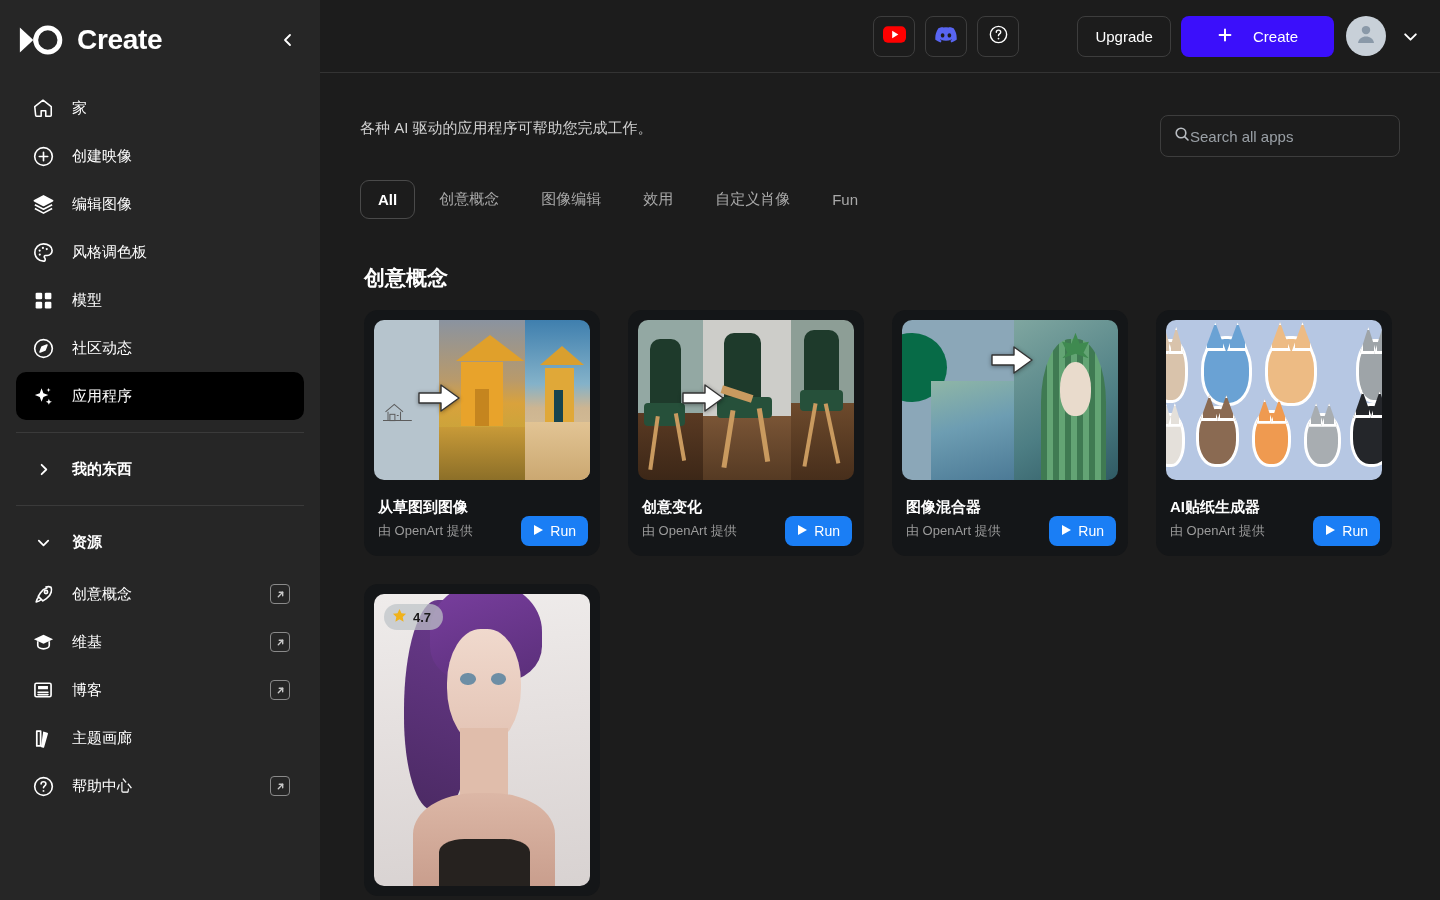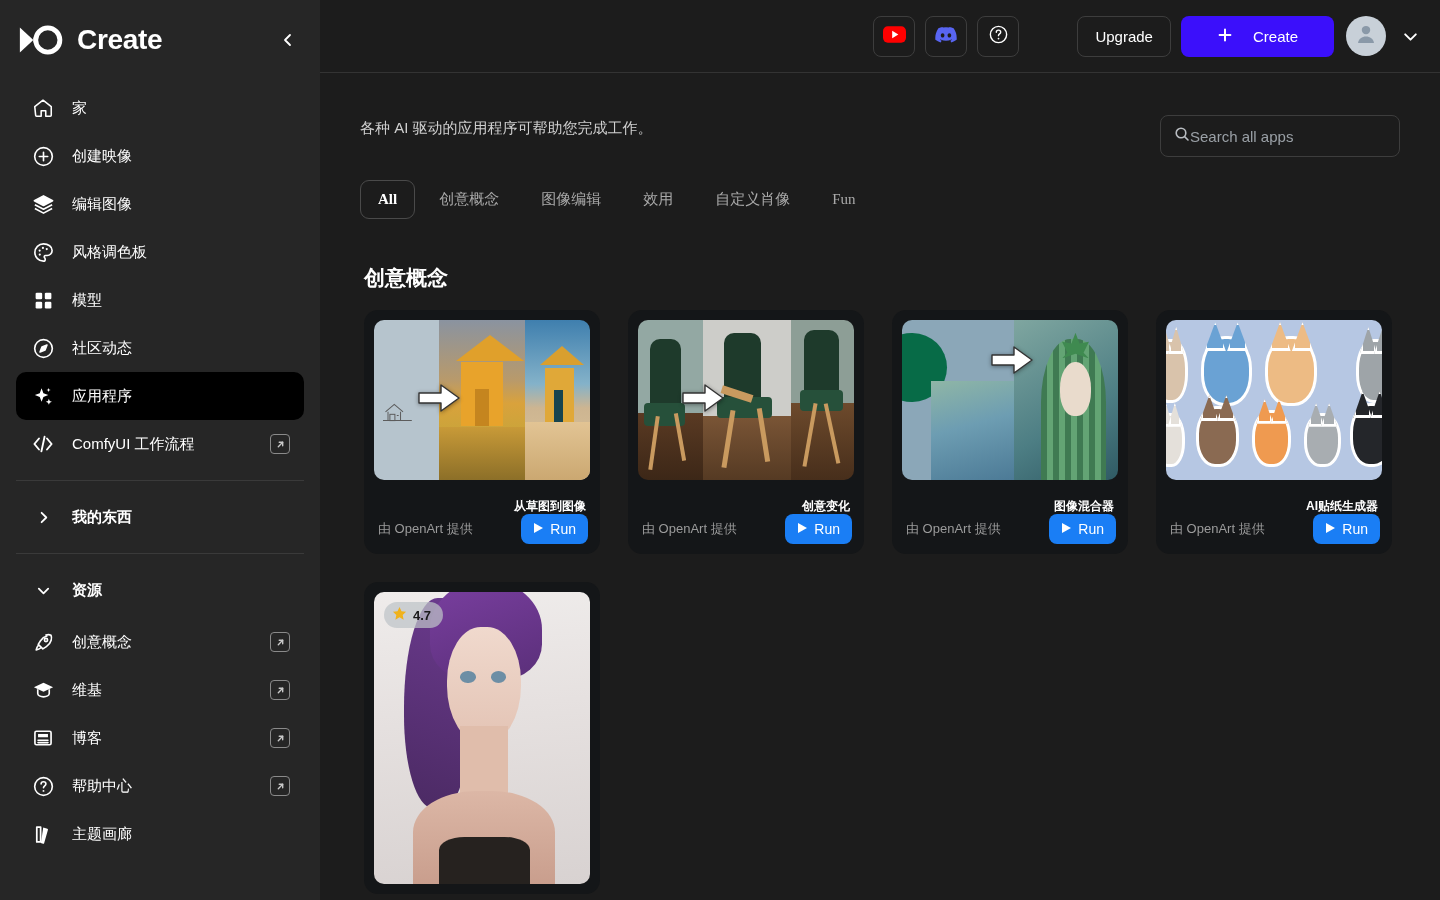--- a/index.html
+++ b/index.html
@@ -126,21 +126,21 @@
     border: 1px solid #3d3d3d; border-radius: 8px;
     display: flex; align-items: center; 
     padding: 0 13px; background: transparent;
   }
   .search-input {
     flex: 1; background: transparent; border: none; outline: none;
     color: #fff; font-size: 15px; font-family: inherit;
   }
   .search-input::placeholder { color: #9aa0a6; }
 
-  .tabs { display: flex; align-items: center; gap: 6px; margin-top: 22px; font-family: Liberation Serif, serif; }
+  .tabs { display: flex; align-items: center; gap: 6px; margin-top: 22px; }
   .tab {
     font-size: 15px; color: #a9a9a9; padding: 10px 17px;
     border-radius: 9px; border: 1px solid transparent; cursor: pointer;
     white-space: nowrap;
   }
   .tab.active { color: #fff; font-weight: 700; border-color: #4a4a4a; }
 
   .section-title {
     font-size: 21px; font-weight: 700; color: #fff;
     margin: 44px 0 18px 4px;
@@ -152,21 +152,21 @@
   .card {
     width: 236px; background: #141618; border-radius: 14px;
     overflow: hidden; cursor: pointer; position: relative;
   }
   .thumb {
     height: 160px; margin: 10px; border-radius: 10px;
     position: relative; overflow: hidden; display: flex;
   }
   .thumb.tall { height: 292px; }
   .card-body { padding: 8px 14px 16px 14px; position: relative; }
-  .card-title { font-size: 12px; font-weight: 700; color: #fff; text-align: right; }
+  .card-title { font-size: 15px; font-weight: 700; color: #fff; }
   .card-author { font-size: 13px; color: #9b9b9b; margin-top: 5px; }
   .run-btn {
     position: absolute; right: 12px; bottom: 10px;
     background: #1a7ef5; color: #fff; border: none; border-radius: 8px;
     height: 30px; padding: 0 12px; display: flex; align-items: center;
     gap: 6px; font-size: 14px; cursor: pointer; font-family: inherit;
     font-weight: 500;
   }
   .rating-badge {
     position: absolute; left: 10px; top: 10px; z-index: 3;
@@ -381,36 +381,20 @@
         <span class="nav-icon">
           <svg width="23" height="23" viewBox="0 0 24 24" fill="#fff">
               <path d="M10 3.5 L11.9 8.6 L17 10.5 L11.9 12.4 L10 17.5 L8.1 12.4 L3 10.5 L8.1 8.6 Z"></path>
               <path d="M17.6 14.3 L18.5 16.6 L20.8 17.5 L18.5 18.4 L17.6 20.7 L16.7 18.4 L14.4 17.5 L16.7 16.6 Z"></path>
               <path d="M17.3 3 L17.9 4.6 L19.5 5.2 L17.9 5.8 L17.3 7.4 L16.7 5.8 L15.1 5.2 L16.7 4.6 Z"></path>
             </svg>
         </span>
         <span class="nav-label">应用程序</span>
       </div>
 
-      <div class="nav-item">
-        <span class="nav-icon">
-          <svg width="24" height="24" viewBox="0 0 24 24" fill="none" stroke="#fff" stroke-width="1.9" stroke-linecap="round" stroke-linejoin="round">
-              <path d="M8 6.5 L3.4 12 L8 17.5"></path>
-              <path d="M16 6.5 L20.6 12 L16 17.5"></path>
-              <path d="M13.6 4.6 L10.4 19.4"></path>
-            </svg>
-        </span>
-        <span class="nav-label">ComfyUI 工作流程</span>
-        <span class="ext-badge">
-          <svg width="11" height="11" viewBox="0 0 12 12" fill="none" stroke="#c9c9c9" stroke-width="1.5" stroke-linecap="round" stroke-linejoin="round">
-              <path d="M3.6 8.4 L8.4 3.6"></path>
-              <path d="M4.6 3.6 H8.4 V7.4"></path>
-            </svg>
-        </span>
-      </div>
     </nav>
 
     <div class="divider"></div>
 
     <div class="group-head">
       <span class="group-chev">
         <svg width="15" height="15" viewBox="0 0 16 16" fill="none" stroke="#fff" stroke-width="1.9" stroke-linecap="round" stroke-linejoin="round">
             <path d="M6 3 L11 8 L6 13"></path>
           </svg>
       </span>
@@ -475,43 +459,43 @@
         <span class="ext-badge">
           <svg width="11" height="11" viewBox="0 0 12 12" fill="none" stroke="#c9c9c9" stroke-width="1.5" stroke-linecap="round" stroke-linejoin="round">
               <path d="M3.6 8.4 L8.4 3.6"></path>
               <path d="M4.6 3.6 H8.4 V7.4"></path>
             </svg>
         </span>
       </div>
 
       <div class="nav-item">
         <span class="nav-icon">
+          <svg width="23" height="23" viewBox="0 0 24 24" fill="none" stroke="#fff" stroke-width="1.8" stroke-linejoin="round">
+              <path d="M5 4.2 h4 v15.6 h-4 Z"></path>
+              <path d="M11.6 5.6 l4.2 1.2 -4 14 -2.4-.8" fill="#fff"></path>
+            </svg>
+        </span>
+        <span class="nav-label">主题画廊</span>
+      </div>
+
+      <div class="nav-item">
+        <span class="nav-icon">
           <svg width="23" height="23" viewBox="0 0 24 24" fill="none" stroke="#fff" stroke-width="1.7" stroke-linecap="round">
               <circle cx="12" cy="12" r="9.2"></circle>
               <path d="M9.5 9.4c0-1.4 1.1-2.4 2.5-2.4s2.5 1 2.5 2.3c0 2.1-2.5 1.9-2.5 4"></path>
               <circle cx="12" cy="16.6" r="1" fill="#fff" stroke="none"></circle>
             </svg>
         </span>
         <span class="nav-label">帮助中心</span>
         <span class="ext-badge">
           <svg width="11" height="11" viewBox="0 0 12 12" fill="none" stroke="#c9c9c9" stroke-width="1.5" stroke-linecap="round" stroke-linejoin="round">
               <path d="M3.6 8.4 L8.4 3.6"></path>
               <path d="M4.6 3.6 H8.4 V7.4"></path>
             </svg>
         </span>
-      </div>
-
-      <div class="nav-item">
-        <span class="nav-icon">
-          <svg width="23" height="23" viewBox="0 0 24 24" fill="none" stroke="#fff" stroke-width="1.8" stroke-linejoin="round">
-              <path d="M5 4.2 h4 v15.6 h-4 Z"></path>
-              <path d="M11.6 5.6 l4.2 1.2 -4 14 -2.4-.8" fill="#fff"></path>
-            </svg>
-        </span>
-        <span class="nav-label">主题画廊</span>
       </div>
     </nav>
   </aside>
 
   <section class="main">
 
     <header class="topbar">
       <button class="icon-btn">
         <span>
           <svg width="23" height="17" viewBox="0 0 24 17">

